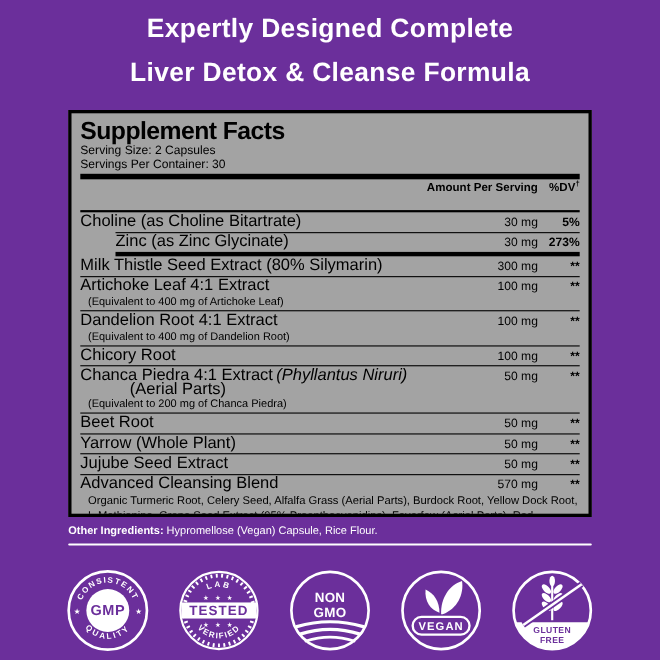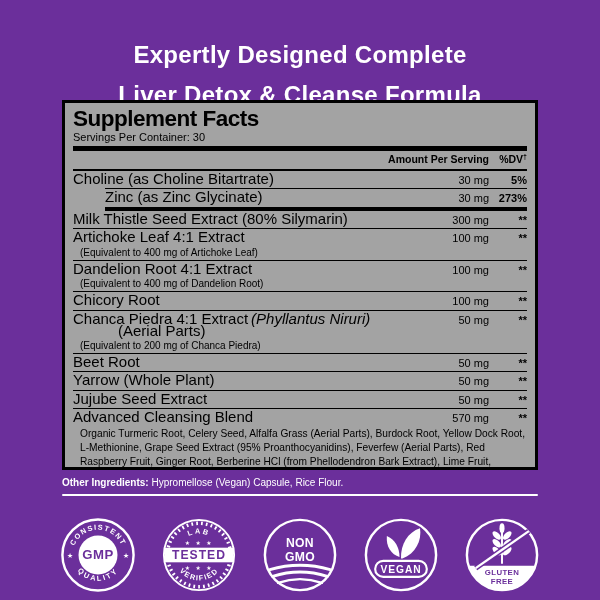--- a/index.html
+++ b/index.html
@@ -2,37 +2,37 @@
 <html><head>
 <meta charset="utf-8">
 <style>
   html,body{margin:0;padding:0;}
   body{
     width:600px;height:600px;position:relative;overflow:hidden;
     background:#6B2F9B;
     font-family:"Liberation Sans", sans-serif;
   }
   
-  .hero{position:absolute;top:0;left:0;width:600px;text-align:center;padding-top:14px;margin-top:28px;}
+  .hero{position:absolute;top:0;left:0;width:600px;text-align:center;padding-top:14px;}
   .hero-line{
     color:#FFFFFF;font-weight:bold;font-size:24px;line-height:26px;
     margin-bottom:14px;letter-spacing:.3px;
   }
   
   .sf-panel{
     position:absolute;left:62px;top:100px;width:476px;height:370px;
     background:#a3a3a3;border:3px solid #000;box-sizing:border-box;
     padding:3px 8px 0 8px;color:#000;overflow:hidden;
   }
   .sf-title{font-size:22.5px;font-weight:bold;letter-spacing:-.5px;line-height:25px;}
   .sf-serving{font-size:11px;line-height:12.5px;}
   .bar-thick{height:5px;background:#000;margin-top:2px;}
   .sf-header-row{
     display:flex;align-items:flex-end;font-size:10.5px;font-weight:bold;
-    padding:2px 0 4px 0;border-bottom:2px solid #000;line-height:12px;
+    padding:2px 0 14px 0;border-bottom:2px solid #000;line-height:12px;
   }
   .sf-header-row .spacer{flex:1;}
   .sf-hdr-amount{text-align:right;}
   .sf-hdr-dv{width:38px;text-align:right;}
   sup{font-size:7px;vertical-align:super;line-height:0;}
   .sf-row{border-top:1px solid #000;}
   .sf-row:first-child{border-top:none;}
   .sf-row.thick-after{border-bottom:4px solid #000;margin-left:32px;}
   .sf-row.thick-after + .sf-row{border-top:none;}
   .sf-row-main{display:flex;align-items:baseline;padding:2px 0;line-height:12.5px;}
@@ -73,20 +73,21 @@
 </head>
 <body>
 
 <div class="hero">
   <div class="hero-line">Expertly Designed Complete</div>
   <div class="hero-line">Liver Detox &amp; Cleanse Formula</div>
 </div>
 
 <div class="sf-panel">
   <div class="sf-title">Supplement Facts</div>
+  <div class="sf-serving">Serving Size: 2 Capsules</div>
   <div class="sf-serving">Servings Per Container: 30</div>
   <div class="bar-thick"></div>
   <div class="sf-header-row">
     <span class="spacer"></span>
     <span class="sf-hdr-amount">Amount Per Serving</span>
     <span class="sf-hdr-dv"><span>%DV</span><sup>†</sup></span>
   </div>
   <div>
       <div class="sf-row">
         <div class="sf-row-main">

